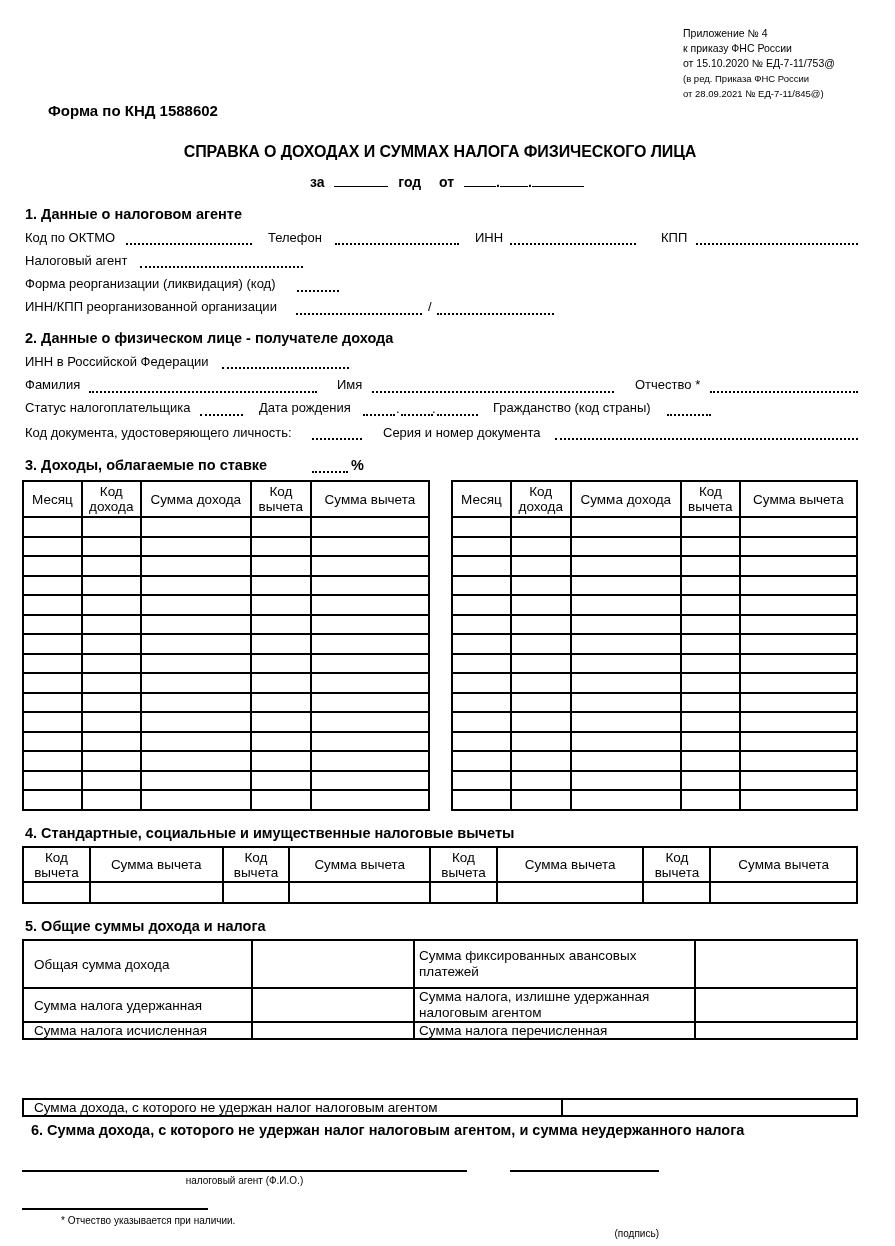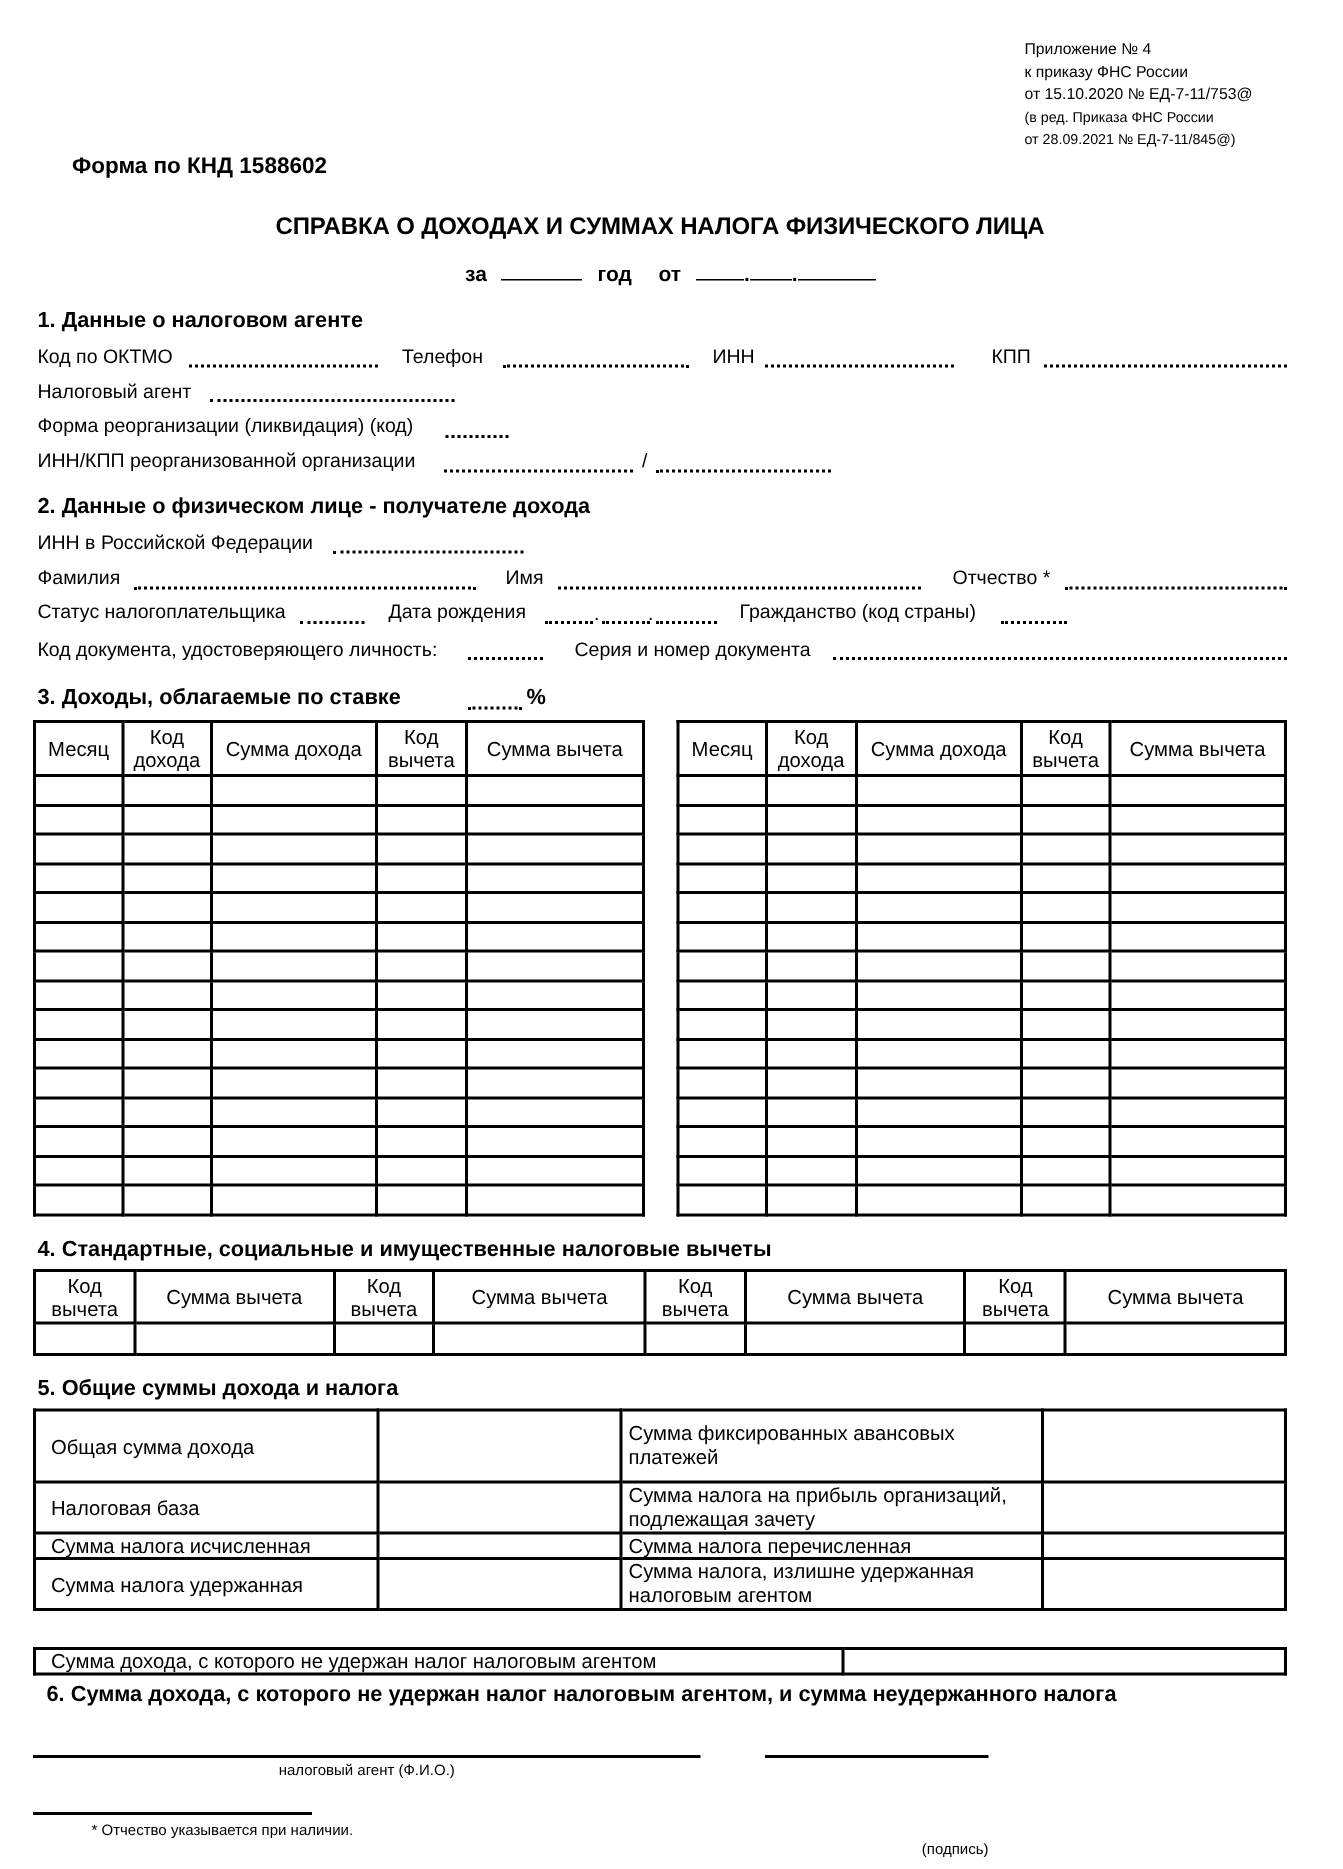--- a/index.html
+++ b/index.html
@@ -420,35 +420,29 @@
       <col style="width:162px">
     </colgroup>
   <tbody>
     <tr style="height:48px">
       <td>Общая сумма дохода</td>
       <td></td>
       <td class="lbl2">Сумма фиксированных авансовых платежей</td>
       <td></td>
     </tr>
     <tr style="height:34px">
-      <td>Налоговая база</td>
-      <td></td>
-      <td class="lbl2">Сумма налога на прибыль организаций, подлежащая зачету</td>
+      <td>Сумма налога удержанная</td>
+      <td></td>
+      <td class="lbl2">Сумма налога, излишне удержанная налоговым агентом</td>
       <td></td>
     </tr>
     <tr style="height:17px">
       <td style="padding-left:10px;line-height:14px">Сумма налога исчисленная</td>
       <td></td>
       <td class="lbl2" style="line-height:14px">Сумма налога перечисленная</td>
-      <td></td>
-    </tr>
-    <tr style="height:34px">
-      <td>Сумма налога удержанная</td>
-      <td></td>
-      <td class="lbl2">Сумма налога, излишне удержанная налоговым агентом</td>
       <td></td>
     </tr>
   </tbody>
 </table>
 
 <div class="abs sec-title" style="left:31px;top:1076px;margin-top:46px;">6. Сумма дохода, с которого не удержан налог налоговым агентом, и сумма неудержанного налога</div>
 <table class="grid t6" style="left:22px;top:1098px;width:836px;">
   <colgroup>
       <col style="width:540px">
       <col style="width:296px">

